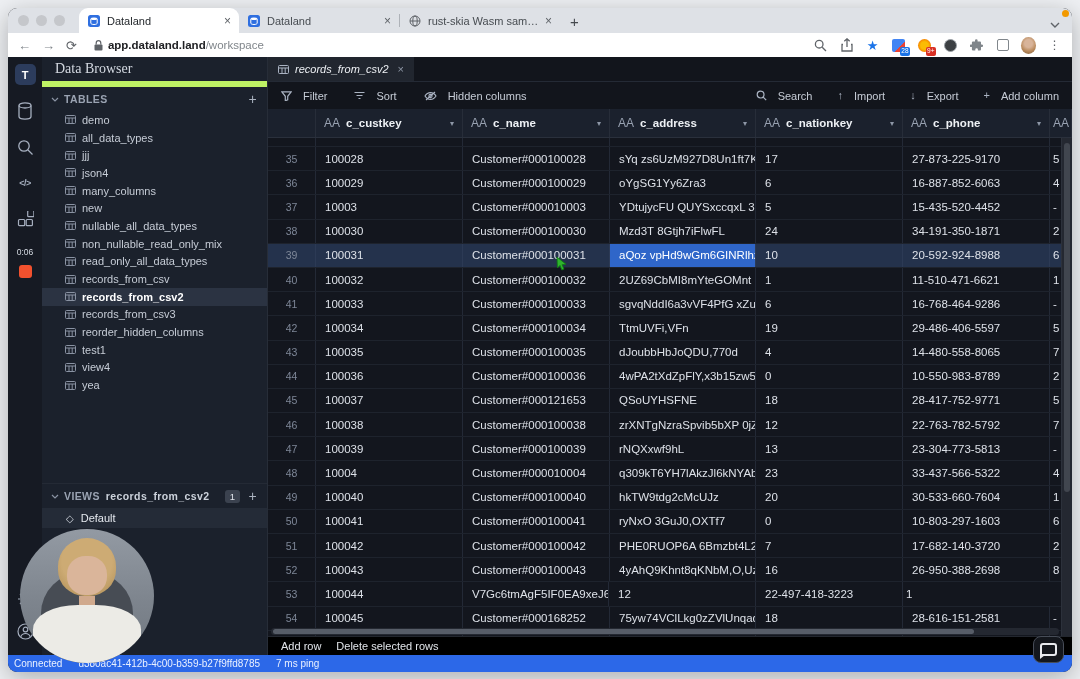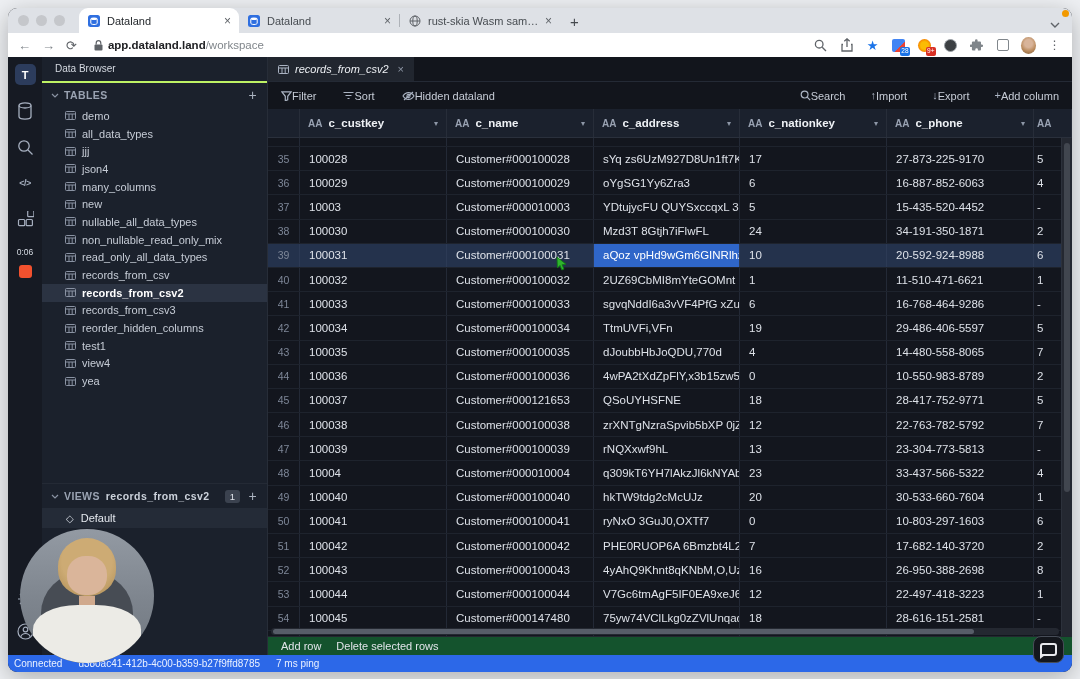--- a/index.html
+++ b/index.html
@@ -44,71 +44,71 @@
   .app{position:absolute;left:0;right:0;top:49px;bottom:17px;display:flex;background:#0f1218;}
   .rail{width:34px;background:#161a23;display:flex;flex-direction:column;align-items:center;padding-top:7px;flex:0 0 auto;}
   .rail-avatar{width:21px;height:21px;border-radius:5px;background:#2c3c5c;color:#fff;font-size:11px;font-weight:bold;
                display:flex;align-items:center;justify-content:center;margin-bottom:16px;}
   .rail-ic{margin-bottom:16px;display:flex;align-items:center;justify-content:center;width:20px;height:20px;color:#a6afbf;}
   .rail-code{font-size:9px;font-weight:bold;color:#a6afbf;letter-spacing:-0.5px;}
   .rail-timer{font-size:8.5px;color:#d7dce4;margin:2px 0 8px 0;}
   .rail-stop{width:13px;height:13px;border-radius:3px;background:#f2512e;}
   .rail-bottom{margin-top:auto;display:flex;flex-direction:column;align-items:center;gap:12px;padding-bottom:14px;}
   .sidebar{width:225px;background:#1b212c;border-right:1px solid #272d38;display:flex;flex-direction:column;flex:0 0 auto;position:relative;}
-  .sb-header{height:24px;line-height:24px;padding-left:13px;font-size:10px;color:#d4d9e1;border-bottom:2px solid #bef264;flex:0 0 auto;}
+  .sb-header{height:24px;line-height:24px;padding-left:13px;font-size:14px;color:#d4d9e1;border-bottom:6px solid #bef264;flex:0 0 auto;font-family:Liberation Serif, serif;}
   .section-row{height:24px;display:flex;align-items:center;padding:0 10px 0 9px;color:#9aa3b2;font-size:10.5px;font-weight:bold;letter-spacing:.4px;flex:0 0 auto;}
   .sec-chev{margin-right:5px;display:inline-flex;color:#8a93a3;}
   .sec-plus{margin-left:auto;font-size:14px;font-weight:normal;color:#aab2bf;}
   .tables-list{flex:0 0 auto;}
   .table-item{height:17.7px;display:flex;align-items:center;padding-left:23px;font-size:11px;color:#c6ccd6;white-space:nowrap;}
   .table-item .t-icon{margin-right:6px;display:inline-flex;}
   .table-item.selected{background:#2b3342;color:#ffffff;font-weight:bold;}
   .views{position:absolute;left:0;right:0;top:426px;border-top:1px solid #242a35;}
   .views-name{color:#ccd2db;margin-left:6px;}
   .views-badge{margin-left:auto;background:#3b424f;border-radius:3px;padding:1px 5px;font-size:9.5px;font-weight:normal;color:#e0e4eb;}
   .views-plus{font-size:14px;font-weight:normal;color:#aab2bf;margin-left:8px;}
   .view-item{height:20px;background:#242b37;display:flex;align-items:center;padding-left:24px;font-size:11px;color:#e4e8ee;}
   .view-item .dia{color:#cfd4dc;font-size:10px;margin-right:7px;}
   
   .main{flex:1;display:flex;flex-direction:column;background:#10141c;position:relative;min-width:0;}
   .main-tabbar{height:24px;display:flex;align-items:stretch;background:#12151c;border-bottom:1px solid #242a35;flex:0 0 auto;}
   .doc-tab{display:flex;align-items:center;padding:0 10px;background:#21262f;color:#eceff3;font-size:11px;font-style:italic;}
   .doc-tab .t-icon{margin-right:6px;display:inline-flex;font-style:normal;}
   .doc-close{margin-left:9px;color:#8e97a6;font-style:normal;font-size:11px;}
   .toolbar{height:27px;display:flex;align-items:center;padding:0 13px;background:#12151c;font-size:11px;color:#c6ccd6;flex:0 0 auto;}
-  .tbtn{display:flex;align-items:center;gap:0;margin-right:27px;white-space:nowrap;}
+  .tbtn{display:flex;align-items:center;gap:11px;margin-right:27px;white-space:nowrap;}
   .tb-right{margin-left:auto;display:flex;align-items:center;}
   .tb-right .tbtn{margin-right:0;margin-left:25px;}
   .tb-glyph{font-size:11px;color:#aab3c2;line-height:1;}
   .grid{flex:1;position:relative;overflow:hidden;}
   .header-row{position:absolute;top:0;left:0;right:0;height:29px;display:flex;background:#1b212d;border-bottom:1px solid #2a303c;box-sizing:border-box;}
   .hcell{display:flex;align-items:center;padding:0 8px;border-right:1px solid #272d39;box-sizing:border-box;overflow:hidden;}
-  .aa{font-size:10px;font-weight:bold;color:#99a2b2;margin-right:6px;flex:0 0 auto;}
+  .aa{font-size:12px;font-weight:normal;color:#99a2b2;margin-right:6px;flex:0 0 auto;}
   .hname{font-size:11.5px;font-weight:bold;color:#eef1f5;white-space:nowrap;overflow:hidden;}
   .hcaret{margin-left:auto;color:#8d96a6;font-size:8px;padding-left:6px;}
   .gbody{position:absolute;top:29px;left:0;right:0;height:500px;overflow:hidden;}
   .row{height:24.2px;display:flex;border-bottom:1px solid #1e232d;font-size:11.5px;color:#dde1e8;box-sizing:border-box;background:#13161e;}
   .partial-row{height:9px;display:flex;border-bottom:1px solid #1e232d;box-sizing:border-box;background:#13161e;}
   .cell{display:flex;align-items:center;padding:0 9px;border-right:1px solid #232936;box-sizing:border-box;overflow:hidden;white-space:nowrap;}
-  .w-num{width:32px;flex:0 0 auto;}
+  .w-num{width:48px;flex:0 0 auto;}
   .w-c0{width:147px;flex:0 0 auto;}
   .w-c1{width:147px;flex:0 0 auto;}
   .w-c2{width:146px;flex:0 0 auto;}
   .w-c3{width:147px;flex:0 0 auto;}
   .w-c4{width:147px;flex:0 0 auto;}
   .w-px{flex:1;min-width:0;padding:0 3px;}
   .rownum{justify-content:center;color:#7e8798;font-size:10.5px;padding:0;}
   .row.sel{background:#24324c;}
   .row.sel .cell{border-right-color:#2c3a55;}
   .cell.selcell{background:#2f66c9;color:#ffffff;}
   .vscroll{position:absolute;right:0;top:29px;bottom:0;width:11px;background:#242831;border-left:1px solid #2c313b;box-sizing:border-box;}
   .vthumb{position:absolute;left:2px;right:2px;top:5px;height:70%;background:#41464f;border-radius:5px;}
   .hscroll{position:absolute;left:3px;right:13px;bottom:20px;height:7px;background:#242831;border-radius:4px;z-index:3;}
   .hthumb{position:absolute;left:2px;top:1px;bottom:1px;width:89%;background:#575d68;border-radius:4px;}
-  .grid-footer{height:18px;display:flex;align-items:center;gap:15px;padding-left:13px;background:#14532d;border-top:1px solid #23272f;
+  .grid-footer{height:18px;display:flex;align-items:center;gap:15px;padding-left:13px;background:#000000;border-top:1px solid #23272f;
                font-size:11px;color:#e2e5ea;flex:0 0 auto;}
   
   .statusbar{position:absolute;left:0;right:0;bottom:0;height:17px;background:#2c68e8;display:flex;align-items:center;gap:16px;
              padding-left:6px;font-size:10px;color:#e9f0ff;z-index:4;}
   
   .webcam{position:absolute;left:12px;top:521px;width:134px;height:134px;border-radius:50%;overflow:hidden;z-index:6;
           background:linear-gradient(180deg,#939aa3 0%,#7d848d 55%,#70777f 100%);}
   .wc-chair{position:absolute;left:16%;right:16%;top:33%;bottom:0;background:#474c54;border-radius:45% 45% 0 0;}
   .wc-body{position:absolute;left:10%;right:10%;top:57%;bottom:0;background:#ecebe6;border-radius:42% 42% 0 0;}
   .wc-neck{position:absolute;left:44%;top:50%;width:12%;height:12%;background:#d0a98d;}
@@ -473,21 +473,21 @@
               <path d="M.5 1.5h10M2.5 4.5h6M4.5 7.5h2"></path>
             </svg>
           <span>Sort</span>
         </span>
         <span class="tbtn">
           <svg width="13" height="10" viewBox="0 0 13 10" fill="none" stroke="#aab3c2" stroke-width="1.1">
               <path d="M1 5s2-3.4 5.5-3.4S12 5 12 5s-2 3.4-5.5 3.4S1 5 1 5z"></path>
               <circle cx="6.5" cy="5" r="1.6"></circle>
               <path d="M2 9L11 1"></path>
             </svg>
-          <span>Hidden dataland</span>
+          <span>Hidden columns</span>
         </span>
         <span class="tb-right">
           <span class="tbtn">
             <svg width="11" height="11" viewBox="0 0 11 11" fill="none" stroke="#aab3c2" stroke-width="1.2">
                 <circle cx="4.6" cy="4.6" r="3.4"></circle>
                 <path d="M7.2 7.2l3 3"></path>
               </svg>
             <span>Search</span>
           </span>
           <span class="tbtn">
@@ -705,30 +705,29 @@
               <div class="cell w-c0">100043</div>
               <div class="cell w-c1">Customer#000100043</div>
               <div class="cell w-c2">4yAhQ9Khnt8qKNbM,O,UzgJ</div>
               <div class="cell w-c3">16</div>
               <div class="cell w-c4">26-950-388-2698</div>
               <div class="cell w-px">8</div>
             </div>
             <div class="row">
               <div class="cell w-num rownum">53</div>
               <div class="cell w-c0">100044</div>
-              <div class="cell w-c1">Customer#000100044</div>
               <div class="cell w-c2">V7Gc6tmAgF5IF0EA9xeJ6Kp...</div>
               <div class="cell w-c3">12</div>
               <div class="cell w-c4">22-497-418-3223</div>
               <div class="cell w-px">1</div>
             </div>
             <div class="row">
               <div class="cell w-num rownum">54</div>
               <div class="cell w-c0">100045</div>
-              <div class="cell w-c1">Customer#000147480</div>
+              <div class="cell w-c1">Customer#000168252</div>
               <div class="cell w-c2">75yw74VClLkg0zZVlUnqad</div>
               <div class="cell w-c3">18</div>
               <div class="cell w-c4">28-616-151-2581</div>
               <div class="cell w-px">-</div>
             </div>
             <div class="row">
               <div class="cell w-num rownum">55</div>
               <div class="cell w-c0">100046</div>
               <div class="cell w-c1">Customer#000100046</div>
               <div class="cell w-c2">75JIJlfrvLlumCVX1eYQG</div>

